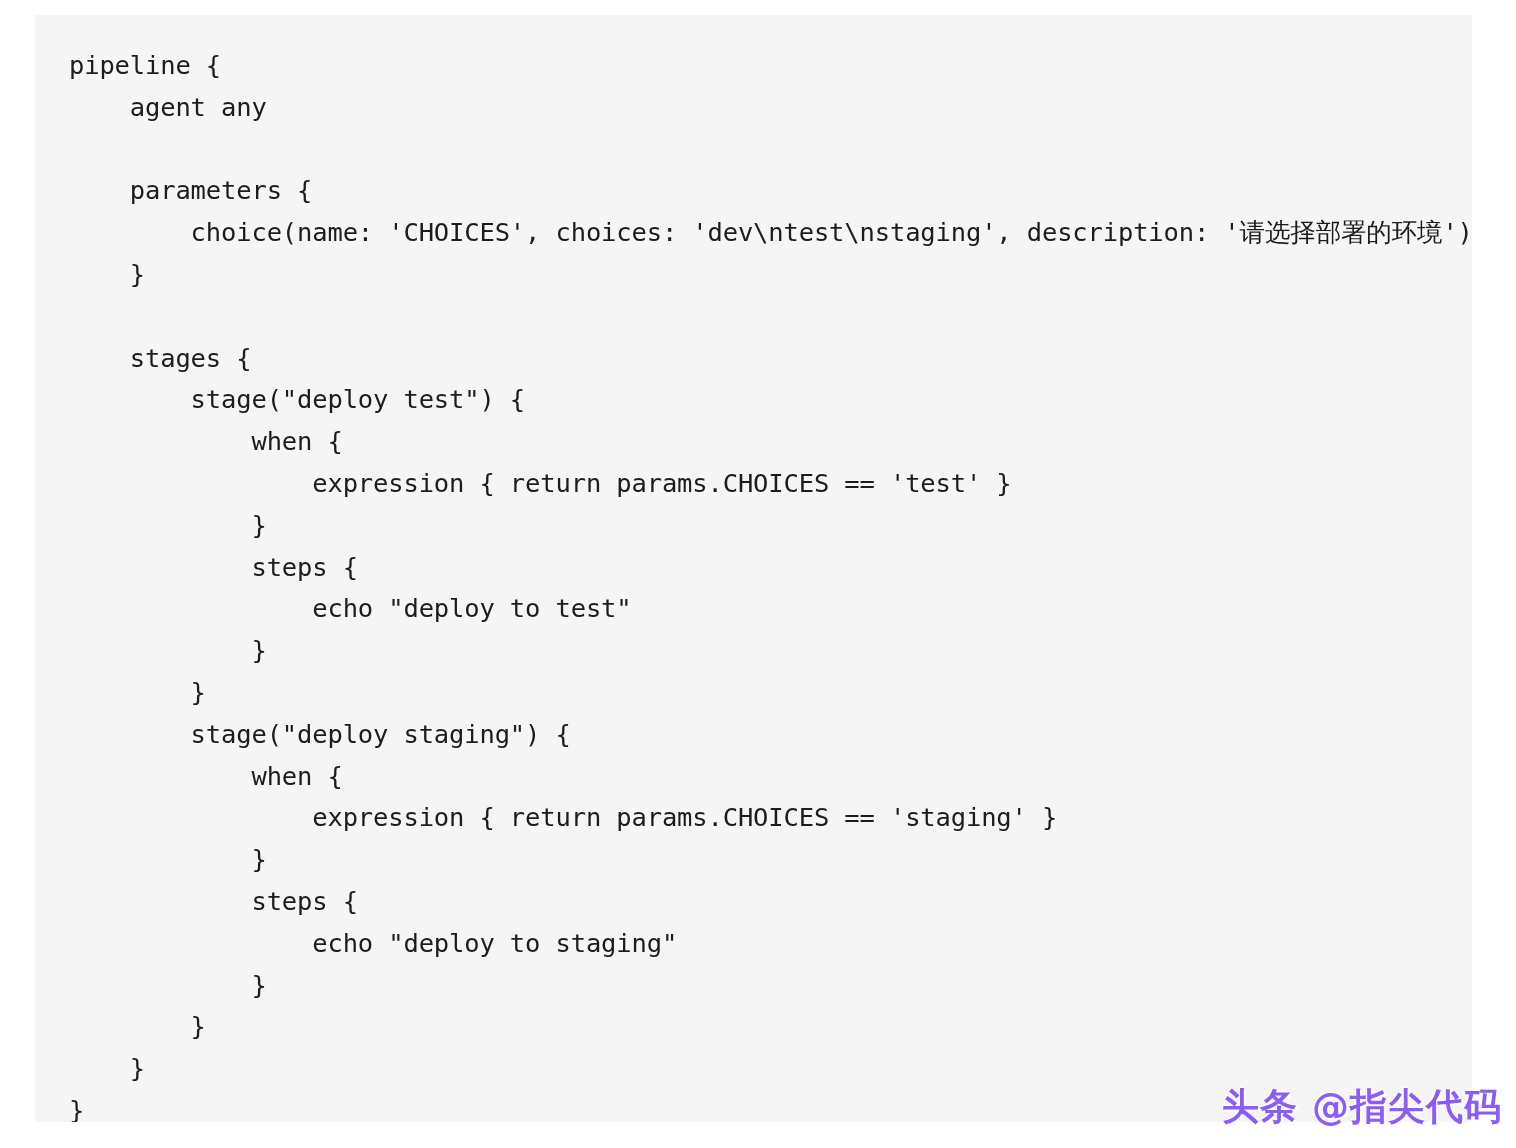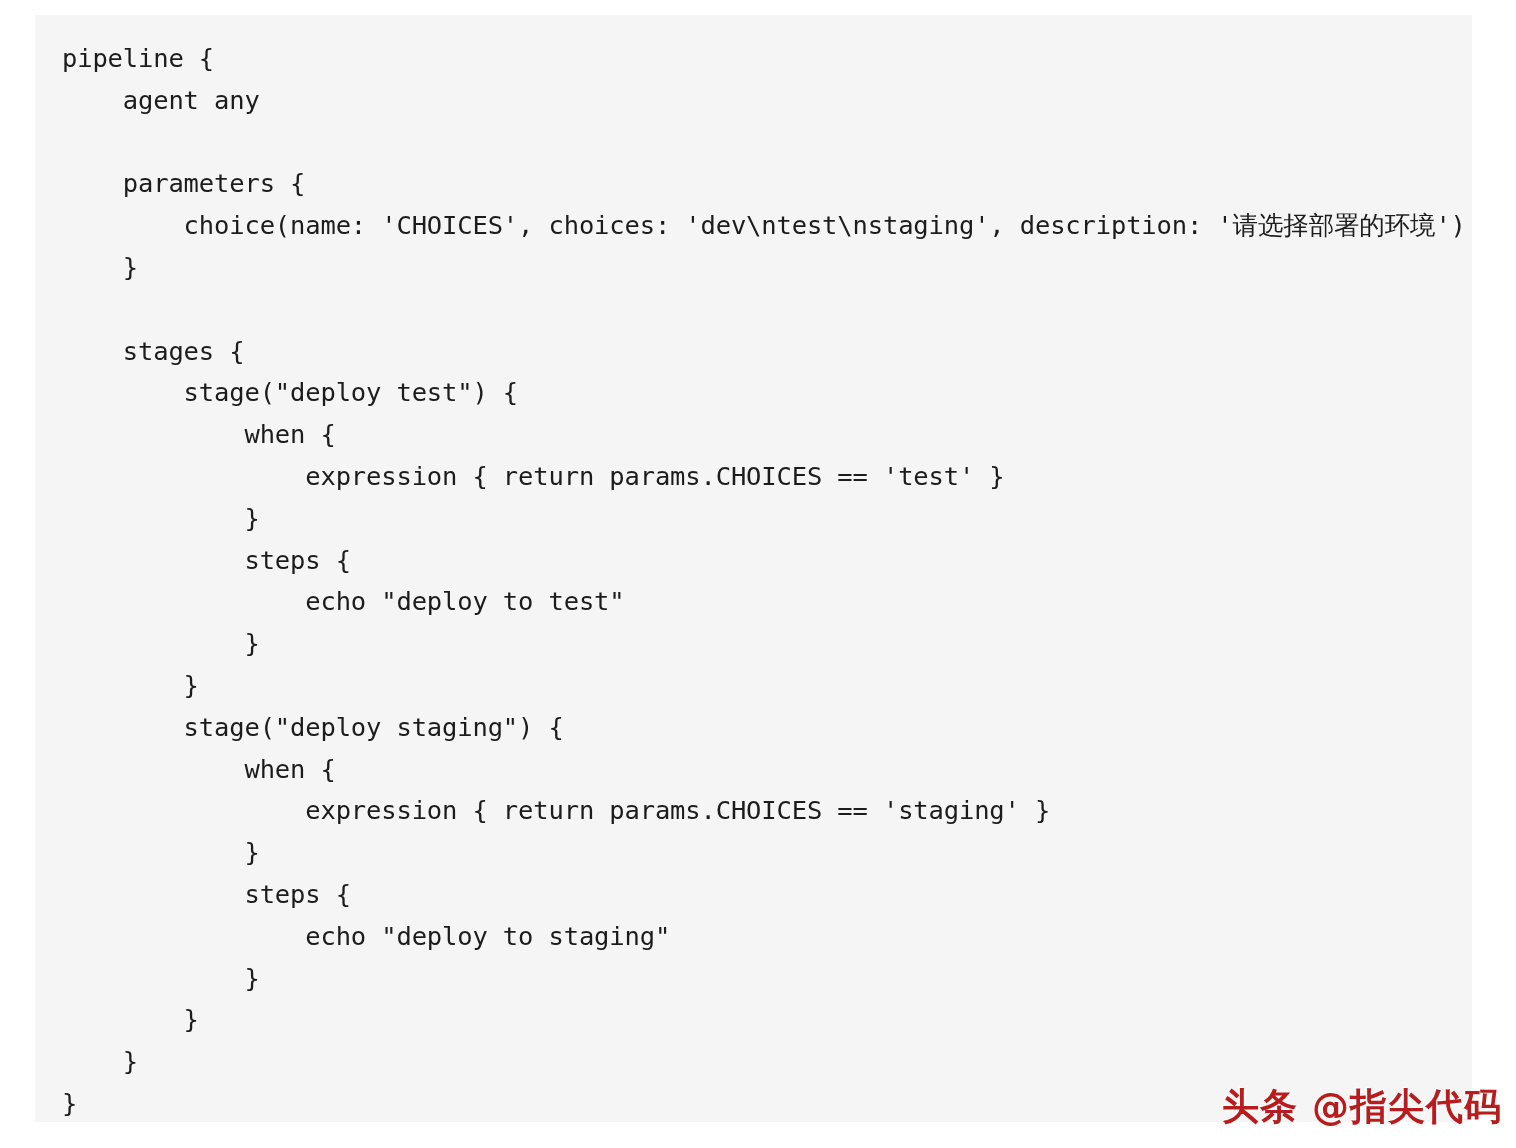--- a/index.html
+++ b/index.html
@@ -24,21 +24,21 @@
     height: 1107px;
     background: #f5f5f5;
     box-sizing: border-box;
     overflow: hidden;
   }
 
   #code-listing {
     position: absolute;
     left: 18px;
     top: 14px;
-    margin: 9px;
+    margin: 16px;
     padding: 0;
     font-family: "DejaVu Sans Mono", "Liberation Mono", monospace;
     font-size: 25.5px;
     line-height: 41.8px;
     color: #1c1c1c;
     white-space: pre;
     letter-spacing: -0.15px;
     -webkit-font-smoothing: antialiased;
   }
 
@@ -49,21 +49,21 @@
   }
 
   
   #watermark {
     position: absolute;
     right: 14px;
     bottom: 16px;
     font-family: "DejaVu Sans", "Liberation Sans", sans-serif;
     font-size: 37px;
     font-weight: 700;
-    color: #b91c1c;
+    color: #8b5cf6;
     letter-spacing: 1px;
     text-shadow: 2px 2px 0 #ffffff, -1px -1px 0 #ffffff;
     white-space: nowrap;
     pointer-events: none;
   }
 </style>
 </head>
 <body>
 
 <div id="code-panel">

